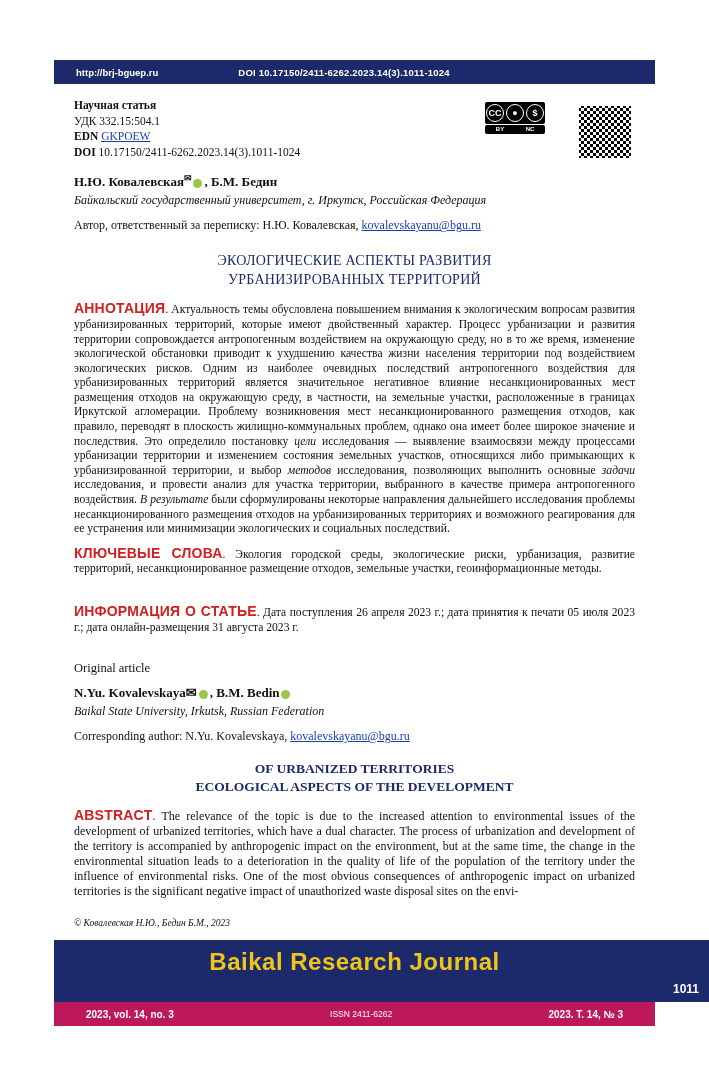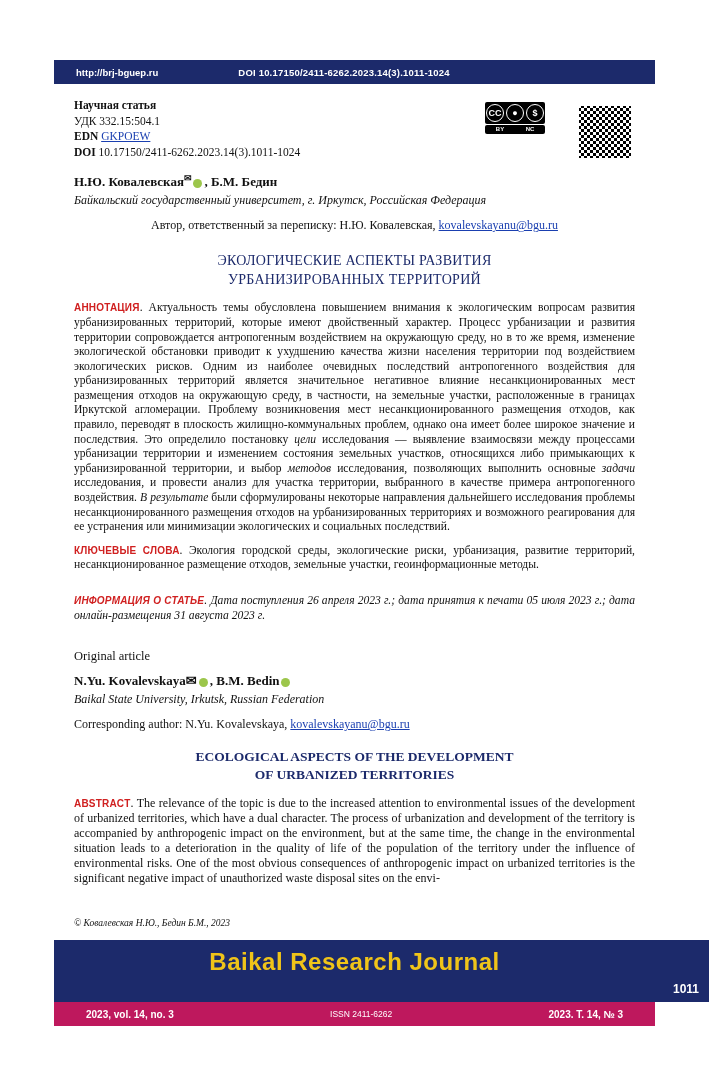--- a/index.html
+++ b/index.html
@@ -43,34 +43,34 @@
         repeating-linear-gradient(0deg,#000 0 3px,#fff 3px 6px);
       background-blend-mode:difference;
       border:3px solid #fff;
       box-shadow:0 0 0 1px #fff inset;}
 
   .authors{margin-top:13px;font-size:13px;font-weight:bold;}
   .authors .env{font-size:9px;vertical-align:super;}
   .orcid{display:inline-block;width:9px;height:9px;border-radius:50%;
      background:#9cc64b;vertical-align:middle;margin:0 2px;}
   .affil{font-style:italic;font-size:12px;margin-top:3px;}
-  .corr{font-size:12px;margin-top:10px;text-align:center;}
+  .corr{font-size:12px;margin-top:10px;}
   .corr a{color:#1a3fb0;text-decoration:underline;}
 
   .title{
     text-align:center;font-weight:normal;font-size:14px;color:#1c2a6b;
     margin-top:18px;line-height:19px;letter-spacing:.3px;
   }
 
   .abstract{margin-top:12px;font-size:11.6px;line-height:14.6px;text-align:justify;}
-  .lbl{color:#d02020;font-weight:bold;font-family:"Liberation Sans",sans-serif;font-size:10px;letter-spacing:.2px;}
+  .lbl{color:#d02020;font-weight:bold;font-family:"Liberation Sans",sans-serif;font-size:14px;letter-spacing:.2px;}
   .it{font-style:italic;}
 
   .kw{margin-top:9px;font-size:11.6px;line-height:14.6px;text-align:justify;}
-  .info{margin-top:21px;font-size:11.6px;line-height:14.6px;text-align:justify;font-style:italic;}
+  .info{margin-top:27px;font-size:11.6px;line-height:14.6px;text-align:justify;}
 
   .origart{margin-top:26px;font-weight:normal;font-size:12.5px;}
   .authors-en{margin-top:9px;font-weight:bold;font-size:13px;}
   .affil-en{font-style:italic;font-size:12px;margin-top:3px;}
   .corr-en{font-size:12px;margin-top:10px;}
   .corr-en a{color:#1a3fb0;text-decoration:underline;}
   .title-en{text-align:center;font-weight:bold;font-size:13.5px;color:#1c2a6b;margin-top:16px;line-height:18px;}
   .abstract-en{margin-top:12px;font-size:12px;line-height:15px;text-align:justify;}
 
   .copyright{position:absolute;left:74px;top:918px;font-size:9.5px;font-style:italic;}
@@ -159,22 +159,22 @@
     <div class="authors-en">
       <span>N.Yu. Kovalevskaya</span><span class="env">✉</span><span class="orcid"></span><span>, B.M. Bedin</span><span class="orcid"></span>
     </div>
     <div class="affil-en">Baikal State University, Irkutsk, Russian Federation</div>
 
     <div class="corr-en">
       <span>Corresponding author: N.Yu. Kovalevskaya, </span><a href="#">kovalevskayanu@bgu.ru</a>
     </div>
 
     <div class="title-en">
+      <div>OF URBANIZED TERRITORIES</div>
       <div>ECOLOGICAL ASPECTS OF THE DEVELOPMENT</div>
-      <div>OF URBANIZED TERRITORIES</div>
     </div>
 
     <div class="abstract-en">
       <span class="lbl">ABSTRACT</span><span>. The relevance of the topic is due to the increased attention to environmental issues of the development of urbanized territories, which have a dual character. The process of urbanization and development of the territory is accompanied by anthropogenic impact on the environment, but at the same time, the change in the environmental situation leads to a deterioration in the quality of life of the population of the territory under the influence of environmental risks. One of the most obvious consequences of anthropogenic impact on urbanized territories is the significant negative impact of unauthorized waste disposal sites on the envi-</span>
     </div>
 
   </div>
 
   <div class="copyright">© Ковалевская Н.Ю., Бедин Б.М., 2023</div>
 

